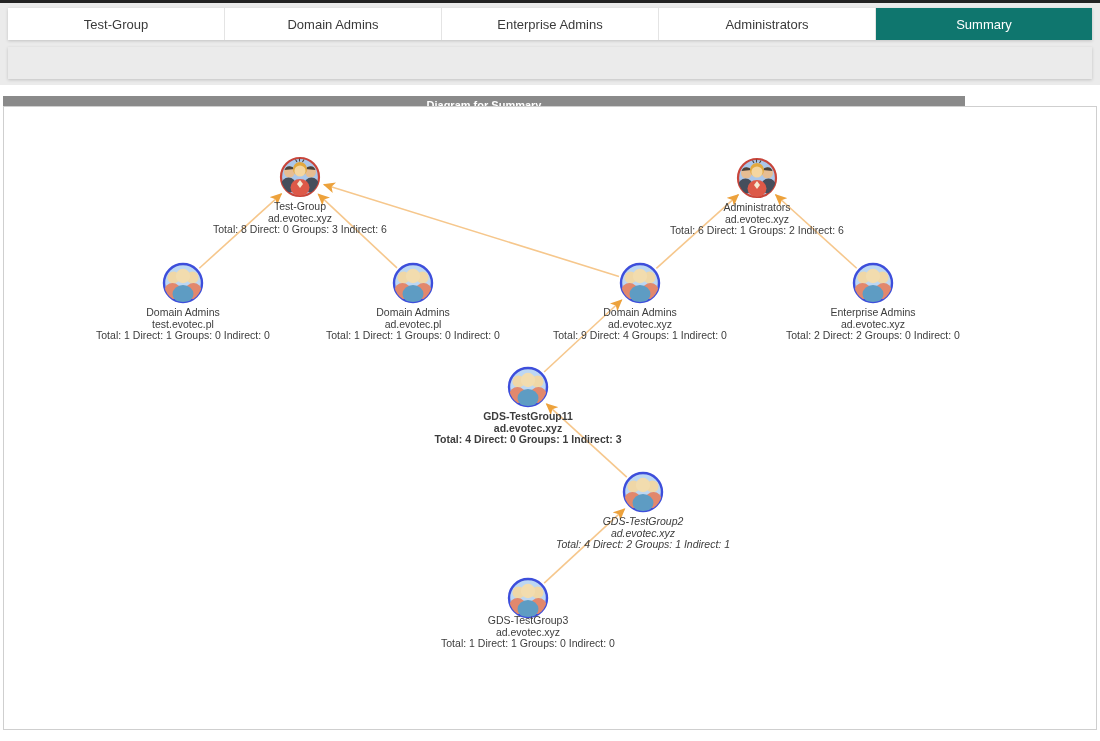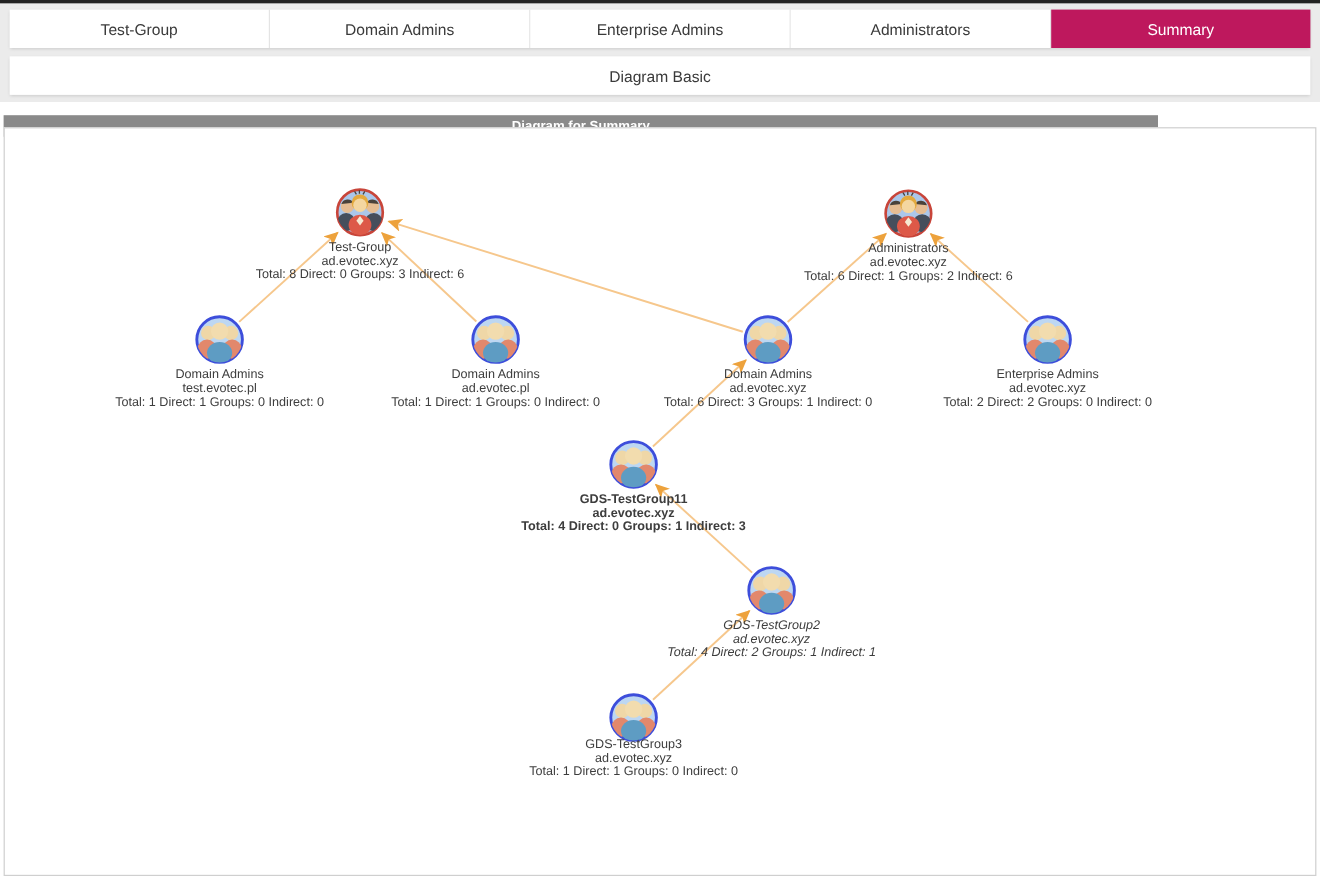--- a/index.html
+++ b/index.html
@@ -8,21 +8,21 @@
   .top-edge { position:absolute; left:0; top:0; width:1100px; height:3px; background:#232323; }
   .tabs-zone { position:absolute; left:0; top:3px; width:1100px; height:82px; background:#ebebeb; }
   .tabs-row { position:absolute; left:8px; width:1084px; height:32px; display:flex;
     box-shadow:0 1px 3px rgba(0,0,0,0.18); }
   .tabs-row.row1 { top:5px; }
   .tabs-row.row2 { top:44px; }
   .tab { flex:1; display:flex; align-items:center; justify-content:center;
     background:#ffffff; color:#3a3a3a; font-size:13px; cursor:pointer;
     border-right:1px solid #e4e4e4; }
   .tab:last-child { border-right:none; }
-  .tab.active { background:#be185d; color:#ffffff; border-right:none; }
+  .tab.active { background:#0f766e; color:#ffffff; border-right:none; }
   .panel-header { position:absolute; left:3px; top:96px; width:962px; height:18px;
     background:#8a8a8a; color:#ffffff; font-size:11px; font-weight:bold;
     display:flex; align-items:center; justify-content:center; }
   .diagram-panel { position:absolute; left:3px; top:106px; width:1094px; height:624px;
     background:#ffffff; border:1px solid #cfcfcf; }
   .diagram-canvas { position:absolute; left:0; top:0; width:1092px; height:622px; }
   .edge-layer { position:absolute; left:0; top:0; pointer-events:none; }
   .node { position:absolute; width:44px; height:44px; cursor:pointer; }
   .node svg { display:block; }
   .node-label { position:absolute; width:260px; text-align:center; color:#3d3d3d;
@@ -35,21 +35,20 @@
 
 <div class="tabs-zone">
   <div class="tabs-row row1">
     <div class="tab">Test-Group</div>
     <div class="tab">Domain Admins</div>
     <div class="tab">Enterprise Admins</div>
     <div class="tab">Administrators</div>
     <div class="tab active">Summary</div>
   </div>
   <div class="tabs-row row2">
-    <div class="tab">Diagram Basic</div>
   </div>
 </div>
 
 <div class="panel-header">Diagram for Summary</div>
 
 <div class="diagram-panel">
   <div class="diagram-canvas">
       <svg width="1092" height="622" class="edge-layer">
         <defs>
           <marker id="arrow" markerUnits="userSpaceOnUse" markerWidth="13" markerHeight="11" refX="11" refY="5.5" orient="auto">
@@ -181,21 +180,21 @@
             <circle cx="11.5" cy="30" r="8" fill="#e2886c"></circle>
             <circle cx="32.5" cy="30" r="8" fill="#e2886c"></circle>
             <circle cx="22" cy="15" r="7.2" fill="#f2dcae"></circle>
             <ellipse cx="22" cy="33" rx="10.5" ry="9" fill="#5e9cc3"></ellipse>
           </g>
         </svg>
       </div>
       <div class="node-label" style="left: 506px; top: 200px;">
         <div>Domain Admins</div>
         <div>ad.evotec.xyz</div>
-        <div>Total: 6 Direct: 3 Groups: 1 Indirect: 0</div>
+        <div>Total: 9 Direct: 4 Groups: 1 Indirect: 0</div>
       </div>
       <div class="node" style="left: 847px; top: 154px;">
         <svg viewBox="0 0 44 44" width="44" height="44">
           <defs>
             <clipPath id="gc5">
               <circle cx="22" cy="22" r="19"></circle>
             </clipPath>
           </defs>
           <circle cx="22" cy="22" r="19" fill="#bdd7f2" stroke="#3d4edb" stroke-width="2.4"></circle>
           <g clip-path="url(#gc5)">

